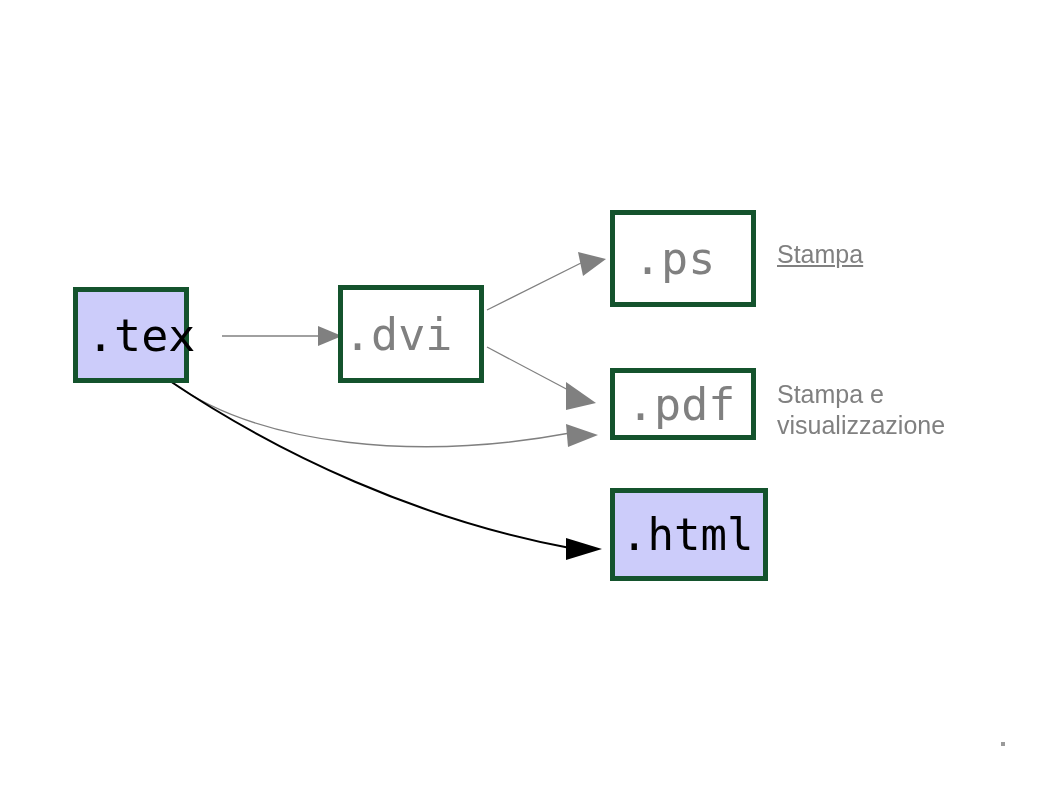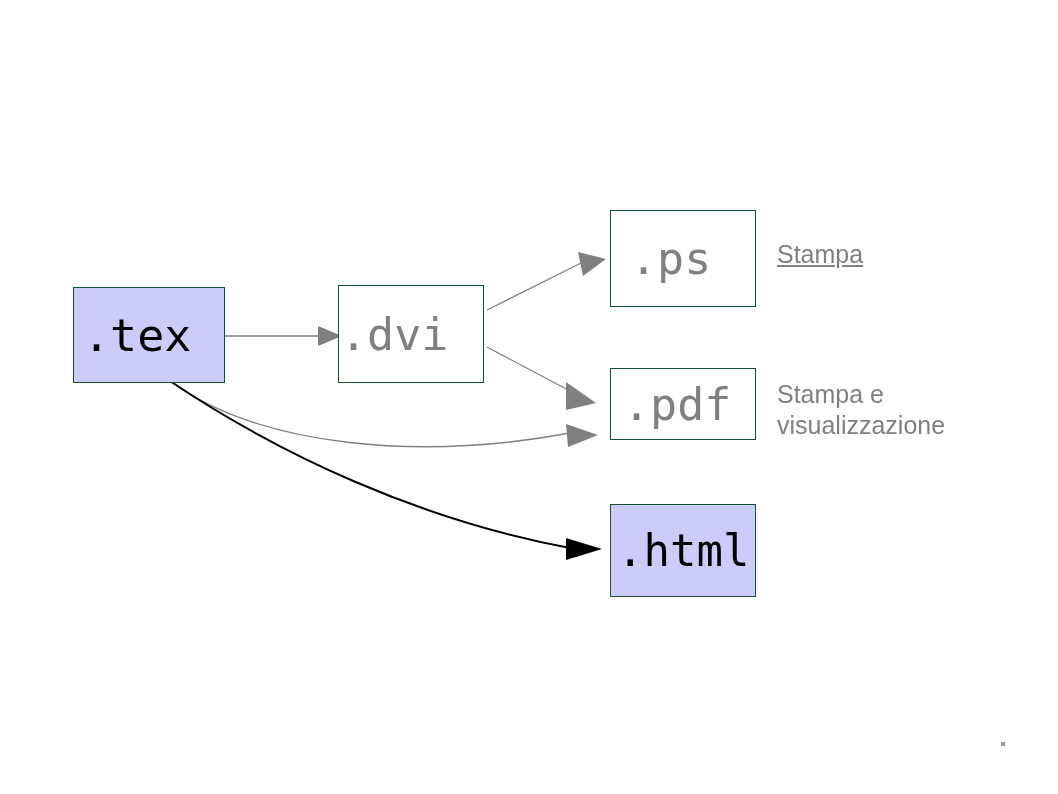--- a/index.html
+++ b/index.html
@@ -24,44 +24,44 @@
     top: 0;
     width: 1058px;
     height: 794px;
     pointer-events: none;
   }
   .node {
     position: absolute;
     box-sizing: border-box;
     display: flex;
     align-items: center;
-    border: 1px solid #14532d;
+    border: 5px solid #14532d;
     font-family: "DejaVu Sans Mono", "Liberation Mono", monospace;
     white-space: nowrap;
     letter-spacing: 0px;
     z-index: 2;
   }
   .node.filled {
     background: #ccccfa;
     color: #000000;
   }
   .node.plain {
     background: #ffffff;
     color: #808080;
   }
   
-  #node-tex    { left: 73px;  top: 287px; width: 152px; height: 96px;
+  #node-tex    { left: 73px;  top: 287px; width: 116px; height: 96px;
                  font-size: 45px; padding-left: 9px; }
   #node-dvi    { left: 338px; top: 285px; width: 146px; height: 98px;
                  font-size: 45px; padding-left: 1px; }
   #node-ps     { left: 610px; top: 210px; width: 146px; height: 97px;
                  font-size: 45px; padding-left: 19px; }
   #node-pdf    { left: 610px; top: 368px; width: 146px; height: 72px;
                  font-size: 45px; padding-left: 12px; }
-  #node-html   { left: 610px; top: 504px; width: 146px; height: 93px;
+  #node-html   { left: 610px; top: 488px; width: 158px; height: 93px;
                  font-size: 44px; padding-left: 6px; }
 
   .side-label {
     position: absolute;
     color: #808080;
     font-family: "Liberation Sans", sans-serif;
     font-size: 25px;
     line-height: 31px;
     white-space: pre-line;
     z-index: 2;

